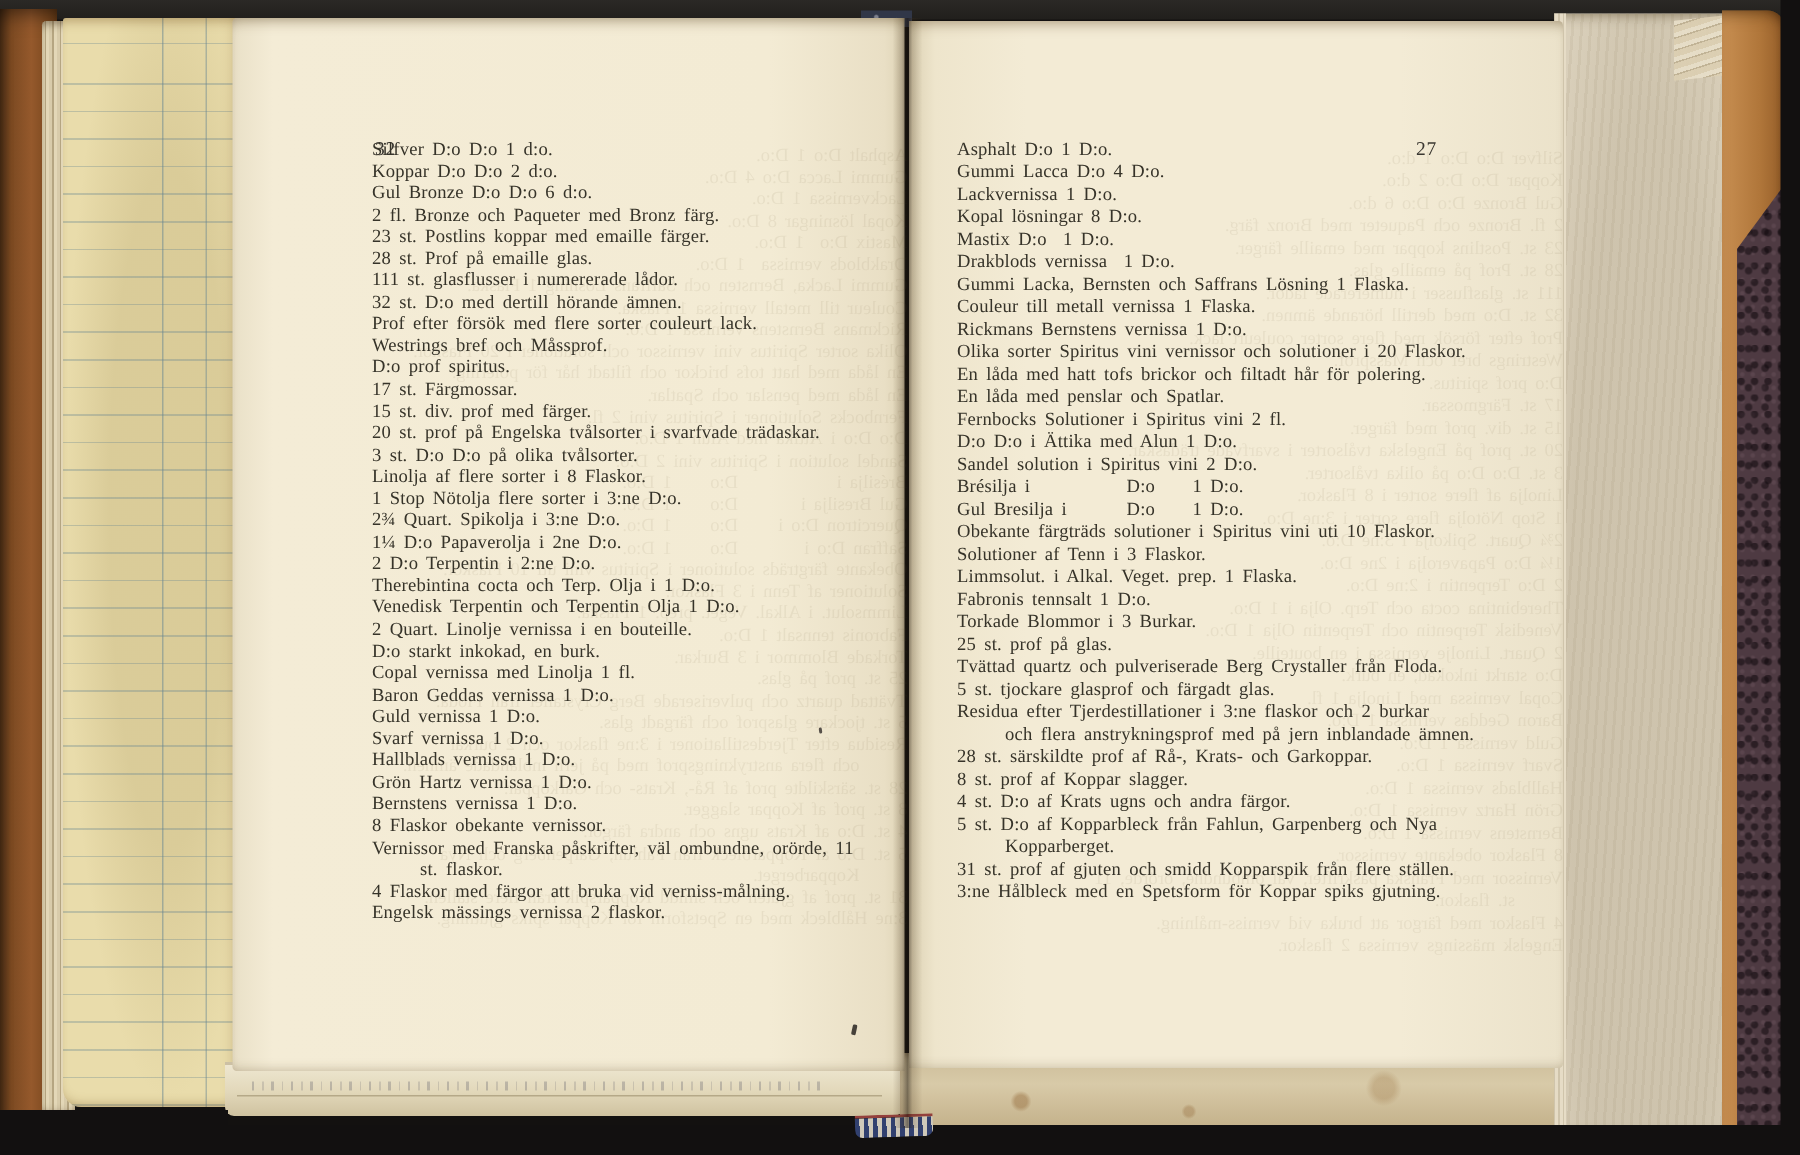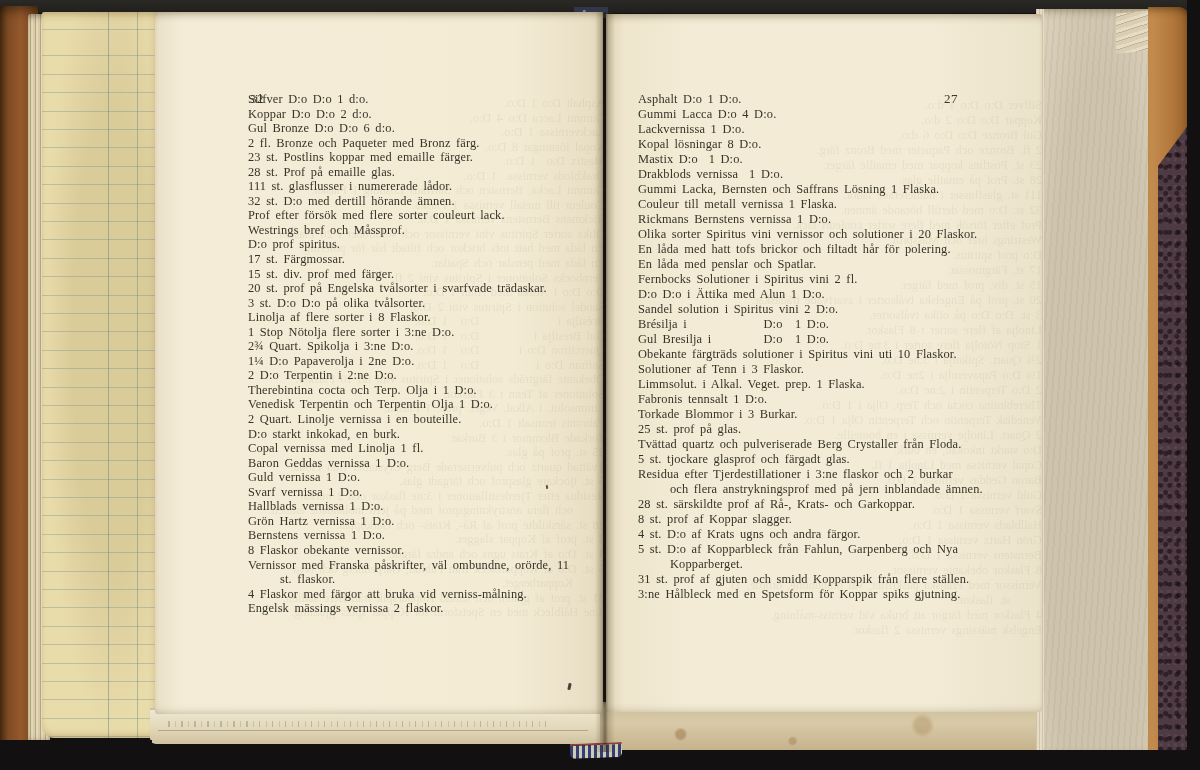--- a/index.html
+++ b/index.html
@@ -93,21 +93,21 @@
     background:linear-gradient(90deg,rgba(60,45,25,0) 0,rgba(70,52,28,.25) 32%,rgba(25,17,8,.5) 50%,rgba(70,52,28,.22) 66%,rgba(60,45,25,0) 100%);}
 
   
   .pagenum{position:absolute;font-size:13px;color:#3a3731;letter-spacing:.5px;margin-top:20px;}
   .textcol{position:absolute;color:#363329;font-size:12.4px;letter-spacing:.15px;word-spacing:2.2px;}
   .left-page .textcol{left:93px;top:80px;width:356px;line-height:14.55px;}
   .right-page .textcol{left:32px;top:78px;width:406px;line-height:15px;}
   .line{white-space:nowrap;}
   .line.indent{padding-left:32px;}
   .line .c1{display:inline-block;width:113px;}
-  .line .c2{display:inline-block;width:44px;text-align:center;}
+  .line .c2{display:inline-block;width:44px;}
   .ghost{position:absolute;color:#7a6a48;opacity:.09;transform:scaleX(-1);filter:blur(.5px);pointer-events:none;}
   .left-page .ghost{left:70px;top:84px;width:380px;line-height:14.55px;font-size:12.4px;word-spacing:2.2px;}
   .right-page .ghost{left:30px;top:84px;width:406px;line-height:15px;font-size:12.4px;word-spacing:2.2px;}
 
   
   .speck1{left:568px;top:683px;width:2.5px;height:7px;background:#46413a;border-radius:1px;transform:rotate(12deg);}
   .speck2{left:546px;top:485px;width:2px;height:4px;background:#565049;border-radius:1px;transform:rotate(-8deg);}
 </style>
 </head>
 <body>

